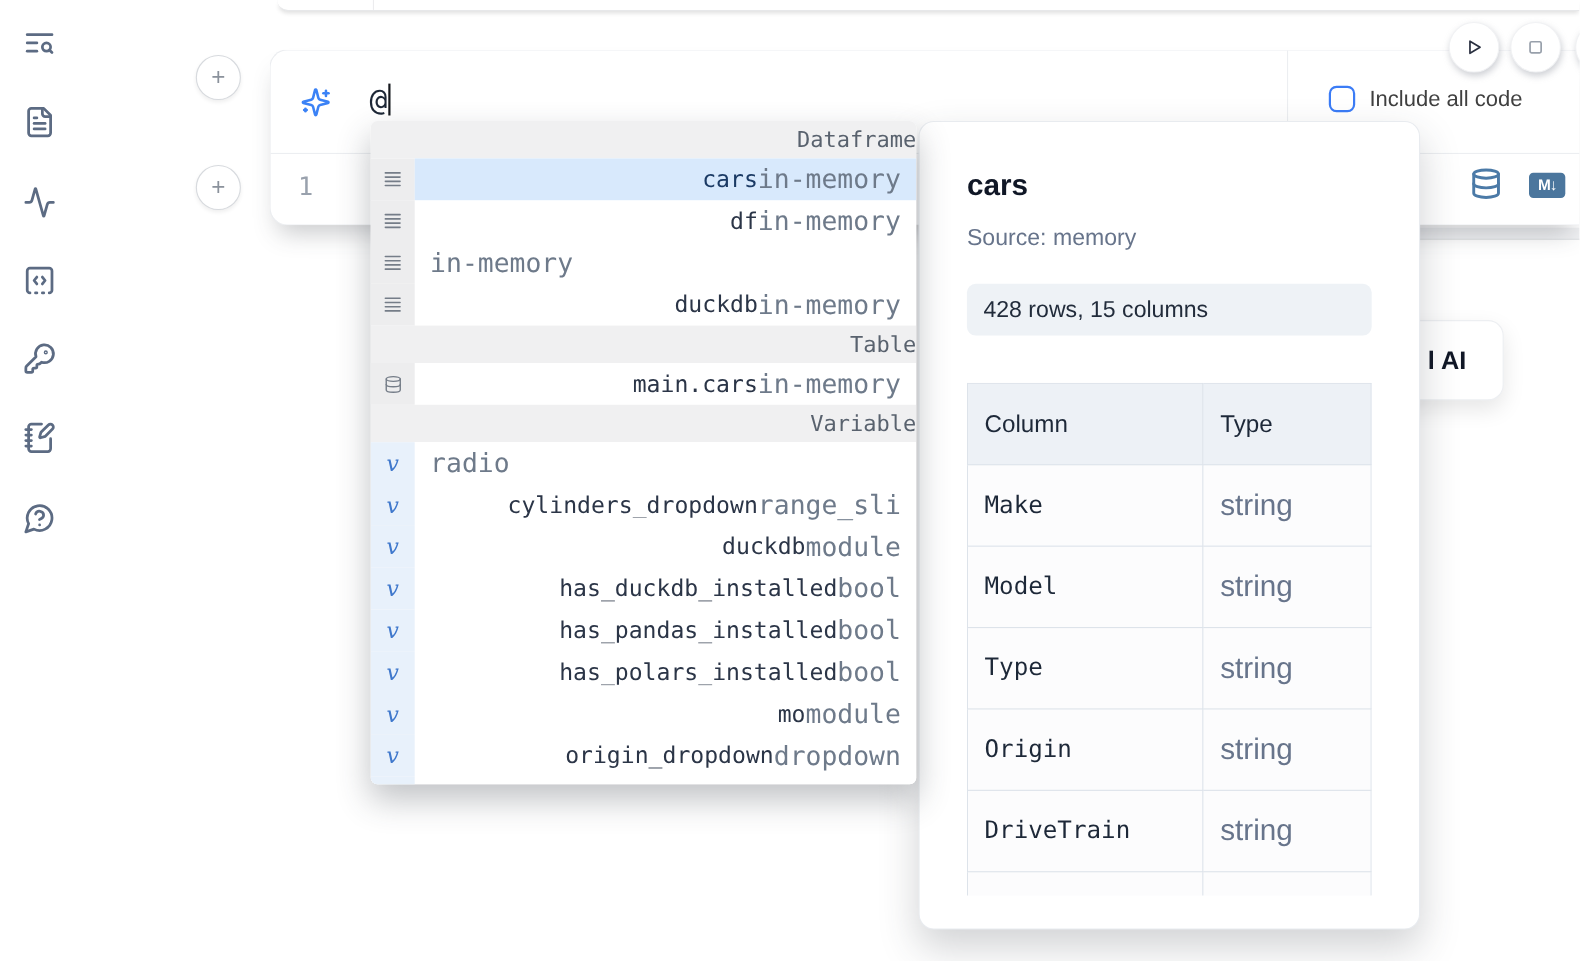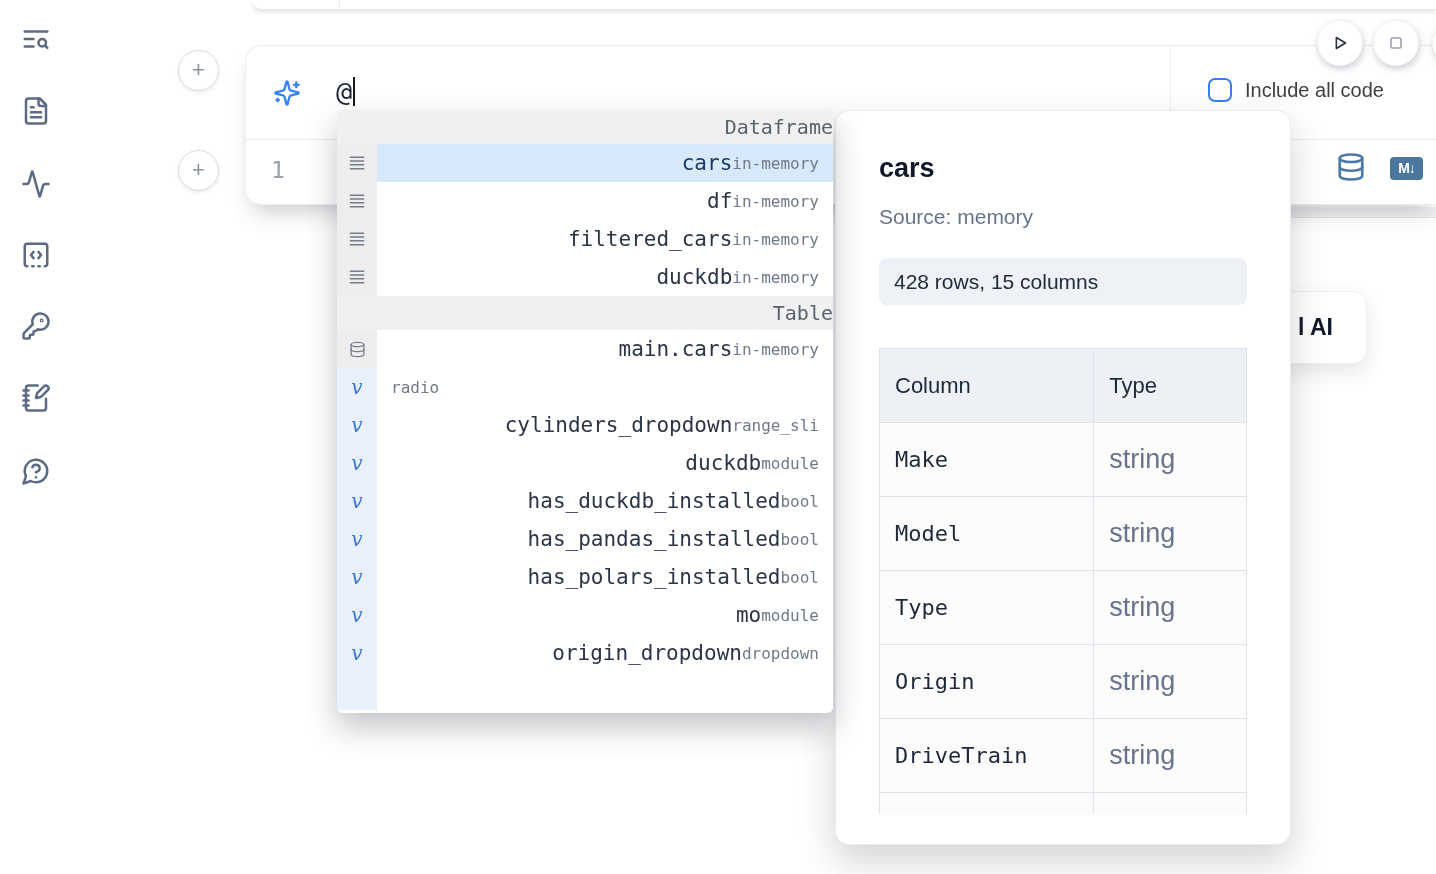--- a/index.html
+++ b/index.html
@@ -62,21 +62,21 @@
            border-radius:6px; overflow:hidden; box-shadow:0 14px 30px rgba(50,55,65,.30); z-index:60;text-align:right; }
   .c-header { height:34px; background:#f0f0f1; font-family:"DejaVu Sans Mono",monospace;
               font-size:20px; color:#59626e; line-height:34px; padding-left:10px; }
   .c-row { height:38px; display:flex; align-items:stretch; background:#fff; cursor:pointer; }
   .gut { width:40px; flex:none; display:flex; align-items:center; justify-content:center; background:#ededee; }
   .gut.var { background:#e8f1fb; }
   .gut svg { width:20px; height:20px; stroke:#757d88; fill:none; stroke-width:1.8; stroke-linecap:round; }
   .vglyph { font-family:"DejaVu Serif", serif; font-style:italic; font-size:20px; color:#3f78cc; }
   .c-main { flex:1; display:flex; align-items:center; padding:0 14px; min-width:0; }
   .c-name { flex:1; font-size:21px; color:#2b3547; white-space:nowrap; overflow:hidden; }
-  .c-type { font-size:16px; color:#6e7a8a; white-space:nowrap; }
+  .c-type { font-size:24px; color:#6e7a8a; white-space:nowrap; }
   .c-row.selected .c-main { background:#d8e9fc; }
   .c-row.selected .c-name { color:#1b3a64; }
 
   
   .panel { position:absolute; left:835px; top:110px; width:456px; height:735px; background:#fff;
            border:1px solid #e8ebef; border-radius:14px; box-shadow:0 16px 36px rgba(50,55,65,.22); z-index:50; }
   .p-title { position:absolute; left:43px; top:42px; font-size:27px; font-weight:bold; color:#101726; }
   .p-source { position:absolute; left:43px; top:94px; font-size:21px; color:#67748b; }
   .p-pill { position:absolute; left:43px; top:147px; width:368px; height:47px; background:#eef2f6;
             border-radius:8px; font-size:21px; color:#222c3b; line-height:47px; padding-left:15px; }
@@ -232,21 +232,20 @@
         <span class="c-type mono">in-memory</span>
       </span>
   </div>
   <div class="c-row">
     <span class="gut">
         <svg viewBox="0 0 24 24">
           <path d="M4 5h16M4 9.6h16M4 14.2h16M4 18.8h16"></path>
         </svg>
       </span>
     <span class="c-main">
-        <span class="c-name mono">filtered_cars</span>
         <span class="c-type mono">in-memory</span>
       </span>
   </div>
   <div class="c-row">
     <span class="gut">
         <svg viewBox="0 0 24 24">
           <path d="M4 5h16M4 9.6h16M4 14.2h16M4 18.8h16"></path>
         </svg>
       </span>
     <span class="c-main">
@@ -263,20 +262,21 @@
           <path d="M3 5v14a9 3 0 0 0 18 0V5"></path>
           <path d="M3 12a9 3 0 0 0 18 0"></path>
         </svg>
       </span>
     <span class="c-main">
         <span class="c-name mono">main.cars</span>
         <span class="c-type mono">in-memory</span>
       </span>
   </div>
 
+  <div class="c-header">Variable</div>
   <div class="c-row">
     <span class="gut var">
         <span class="vglyph">v</span>
       </span>
     <span class="c-main">
         <span class="c-type mono">radio</span>
       </span>
   </div>
   <div class="c-row">
     <span class="gut var">

